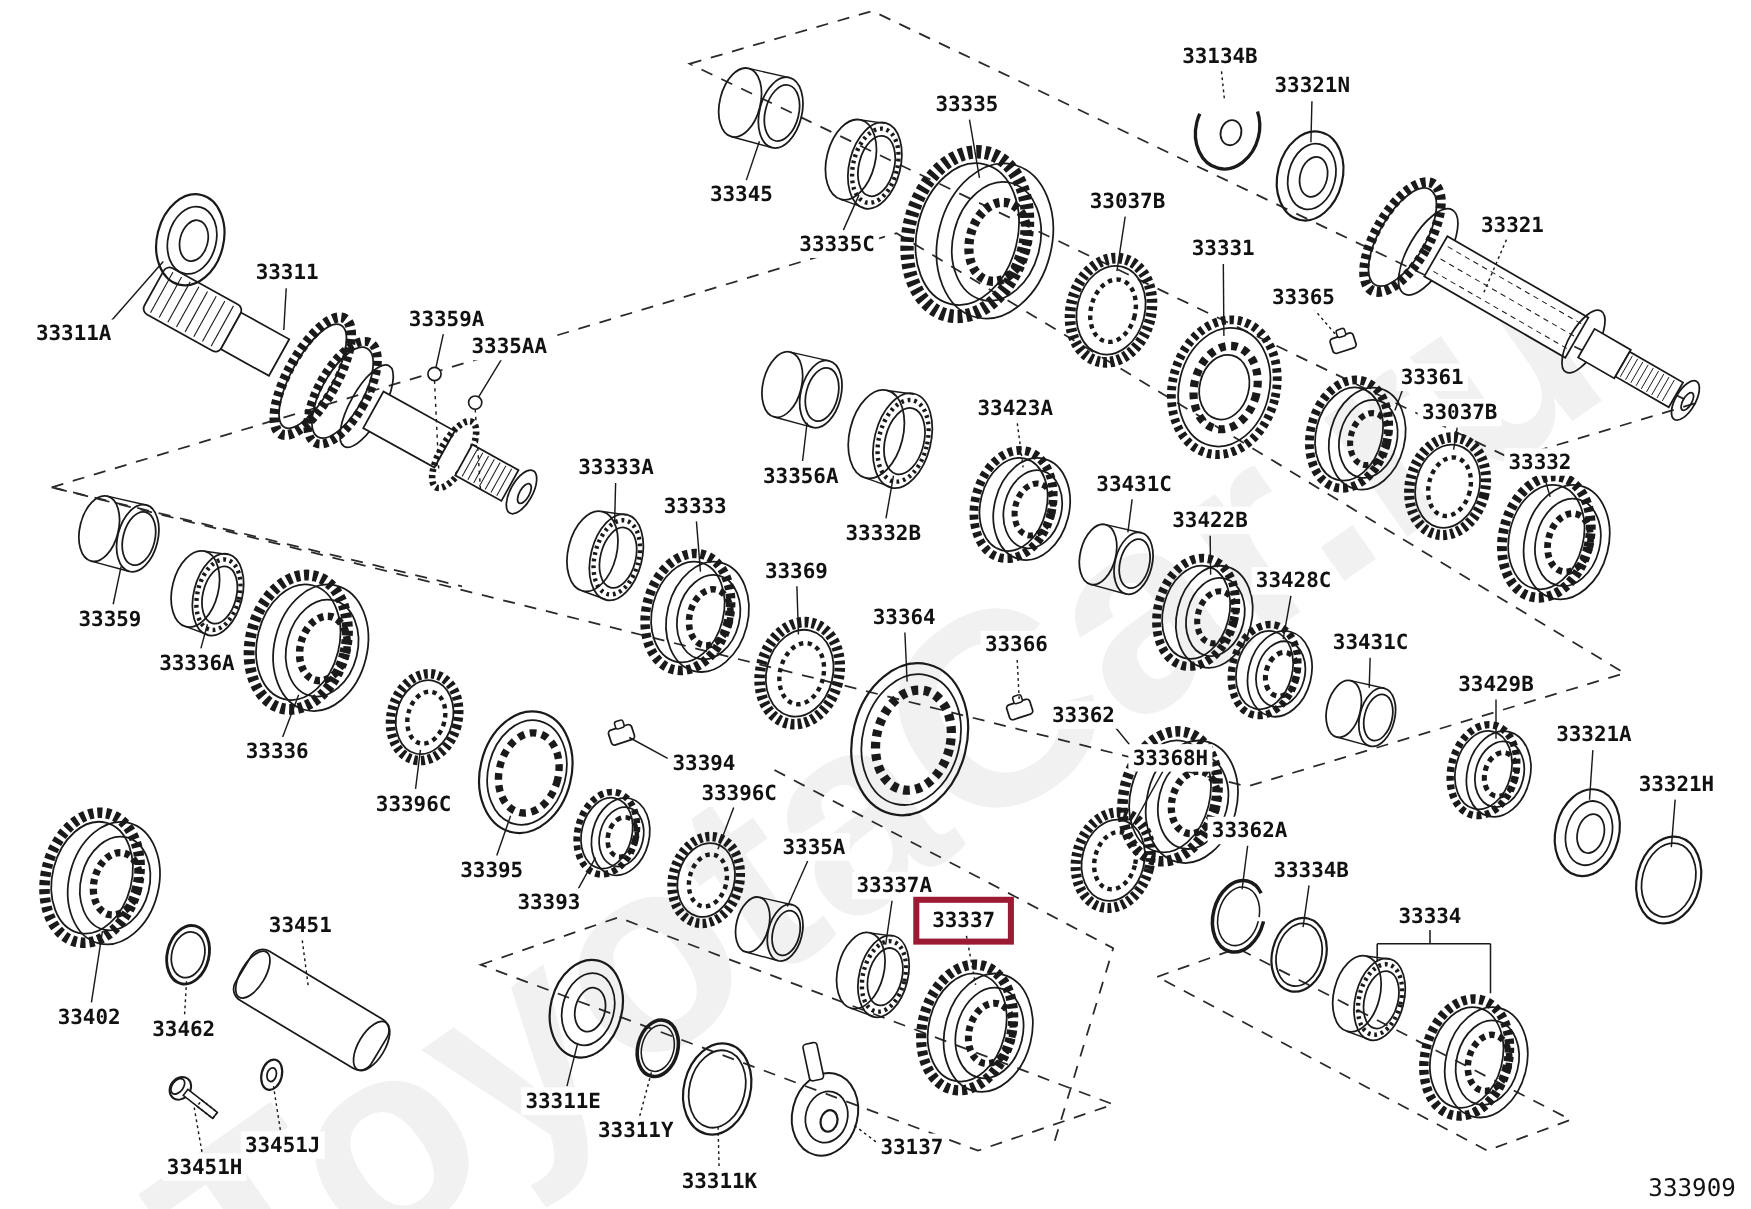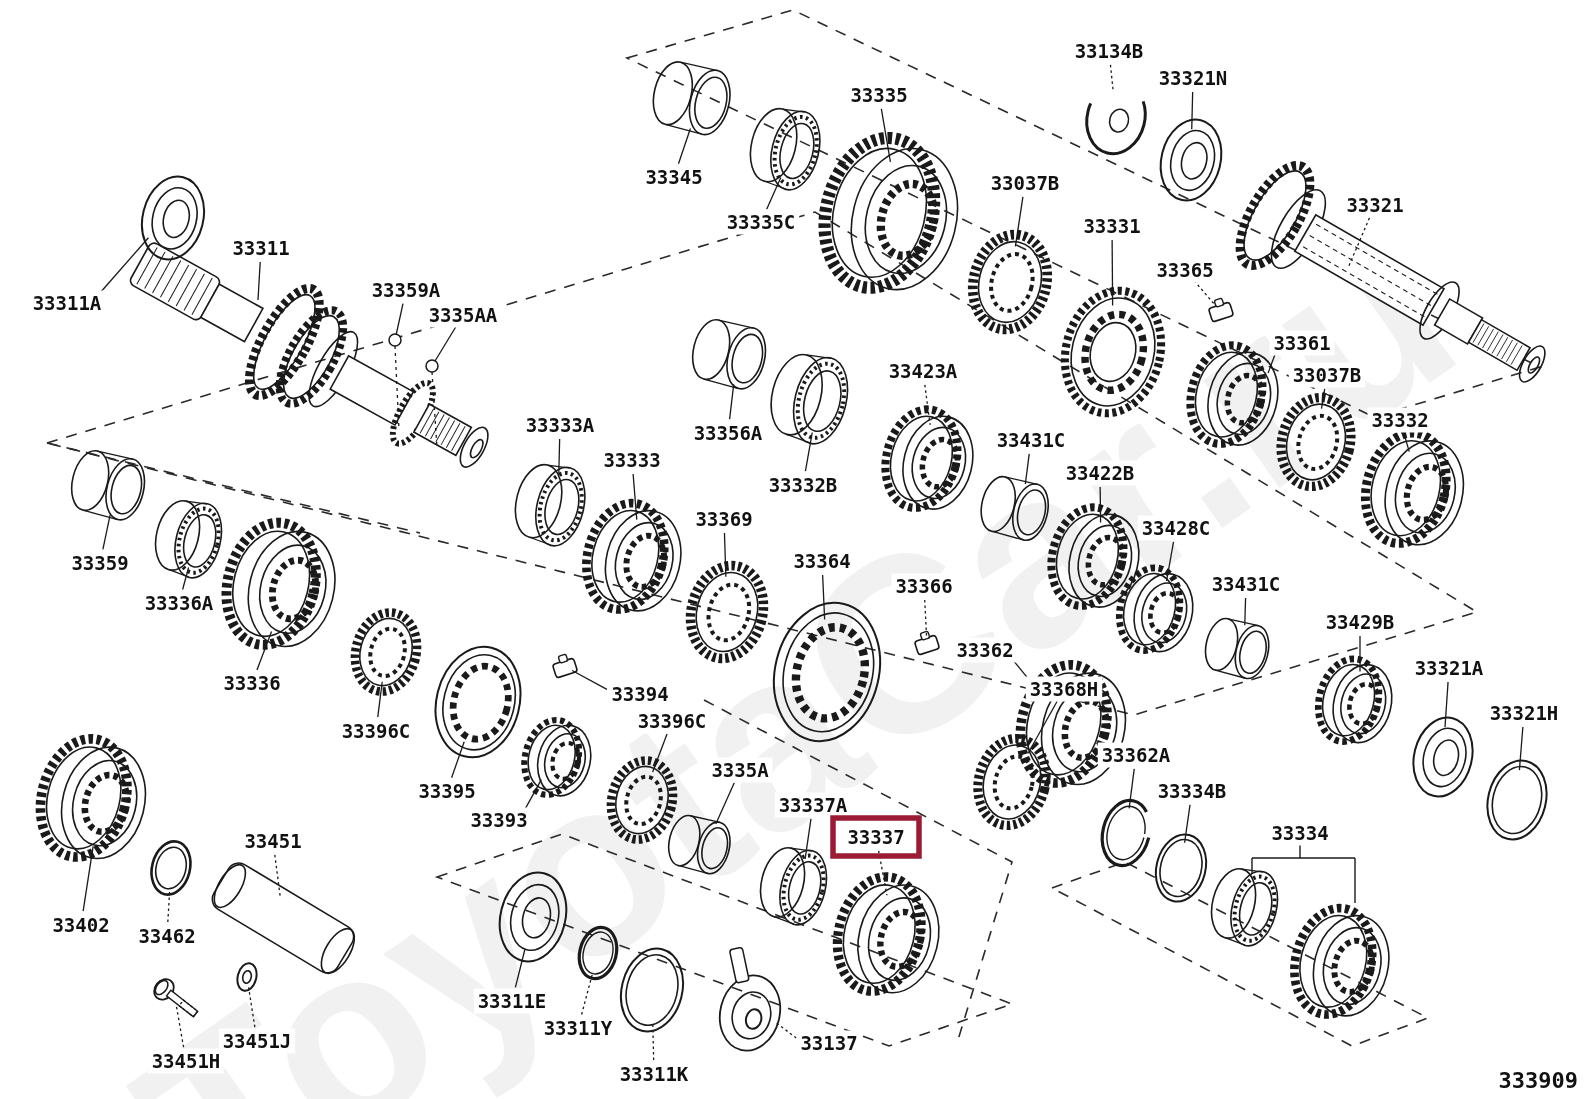--- a/index.html
+++ b/index.html
@@ -4,21 +4,21 @@
 <style>
   html,body{margin:0;padding:0;background:#fff;}
   .stage{position:relative;width:1592px;height:1099px;background:#ffffff;overflow:hidden;
          font-family:"DejaVu Sans Mono", monospace;}
   .watermark{position:absolute;left:0;top:0;z-index:0;white-space:nowrap;
              font-family:"Liberation Sans", sans-serif;font-weight:bold;
              font-size:250px;color:rgba(0,0,0,0.055);
              transform:translate(90px,1040px) rotate(-35deg);
              transform-origin:0 0;pointer-events:none;}
   .fig-number{position:absolute;right:14px;bottom:6px;z-index:2;
-              font-weight:bold;font-size:22px;color:#111;letter-spacing:0px;}
+              font-weight:normal;font-size:22px;color:#111;letter-spacing:0px;}
   svg.diagram{position:absolute;left:0;top:0;z-index:1;}
   svg.diagram text{font-family:"DejaVu Sans Mono", monospace;font-weight:bold;}
 </style>
 </head>
 <body>
 
 <div class="stage">
   <div class="watermark">ToyotaCar.ru</div>
   <svg id="diagram-svg" class="diagram" width="1592" height="1099" viewBox="0 0 1592 1099">
       <g>

